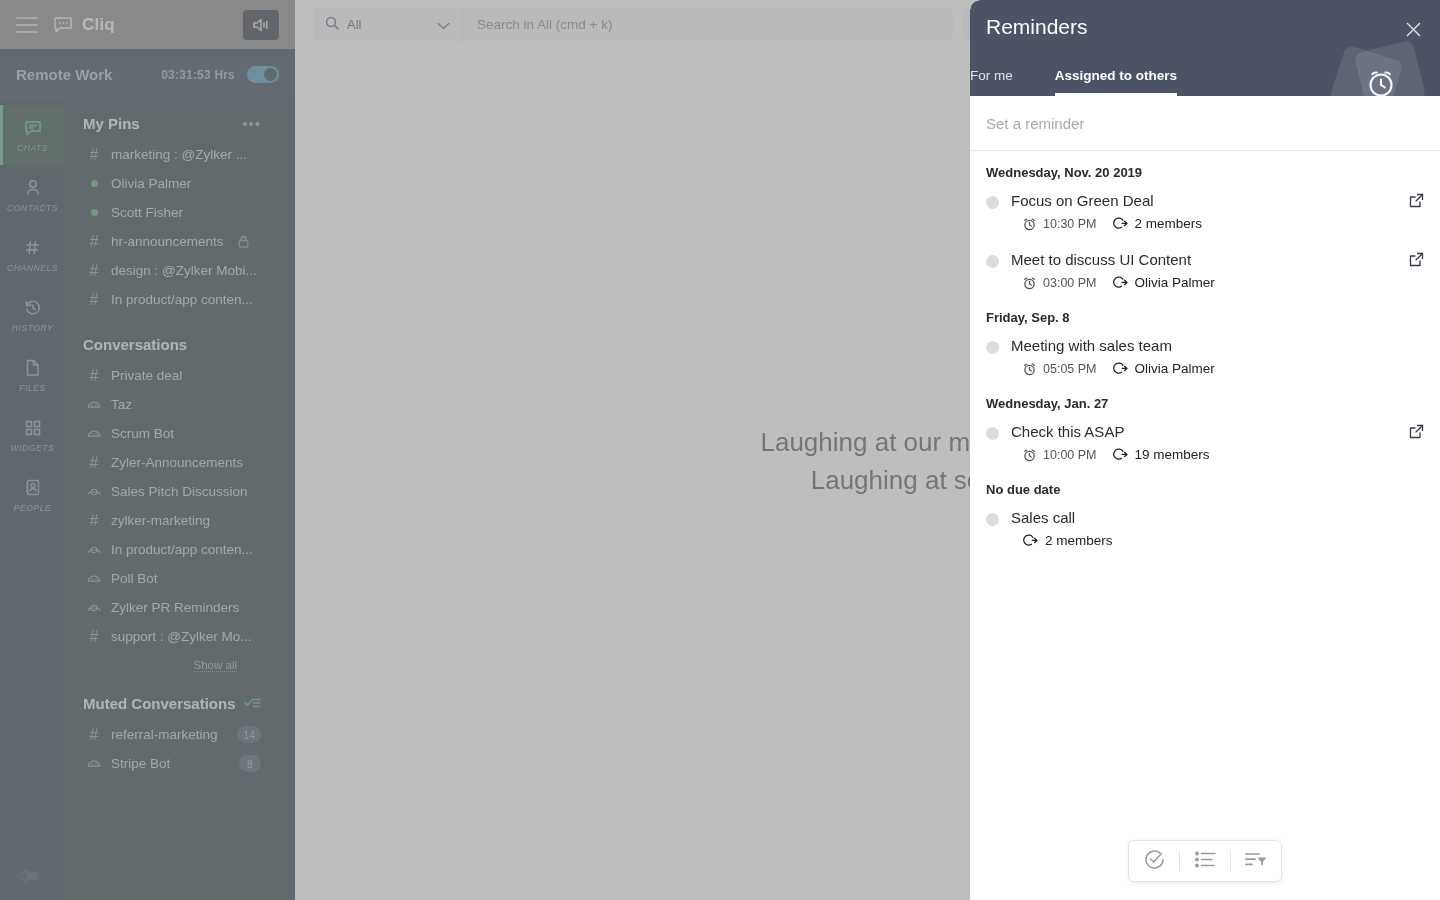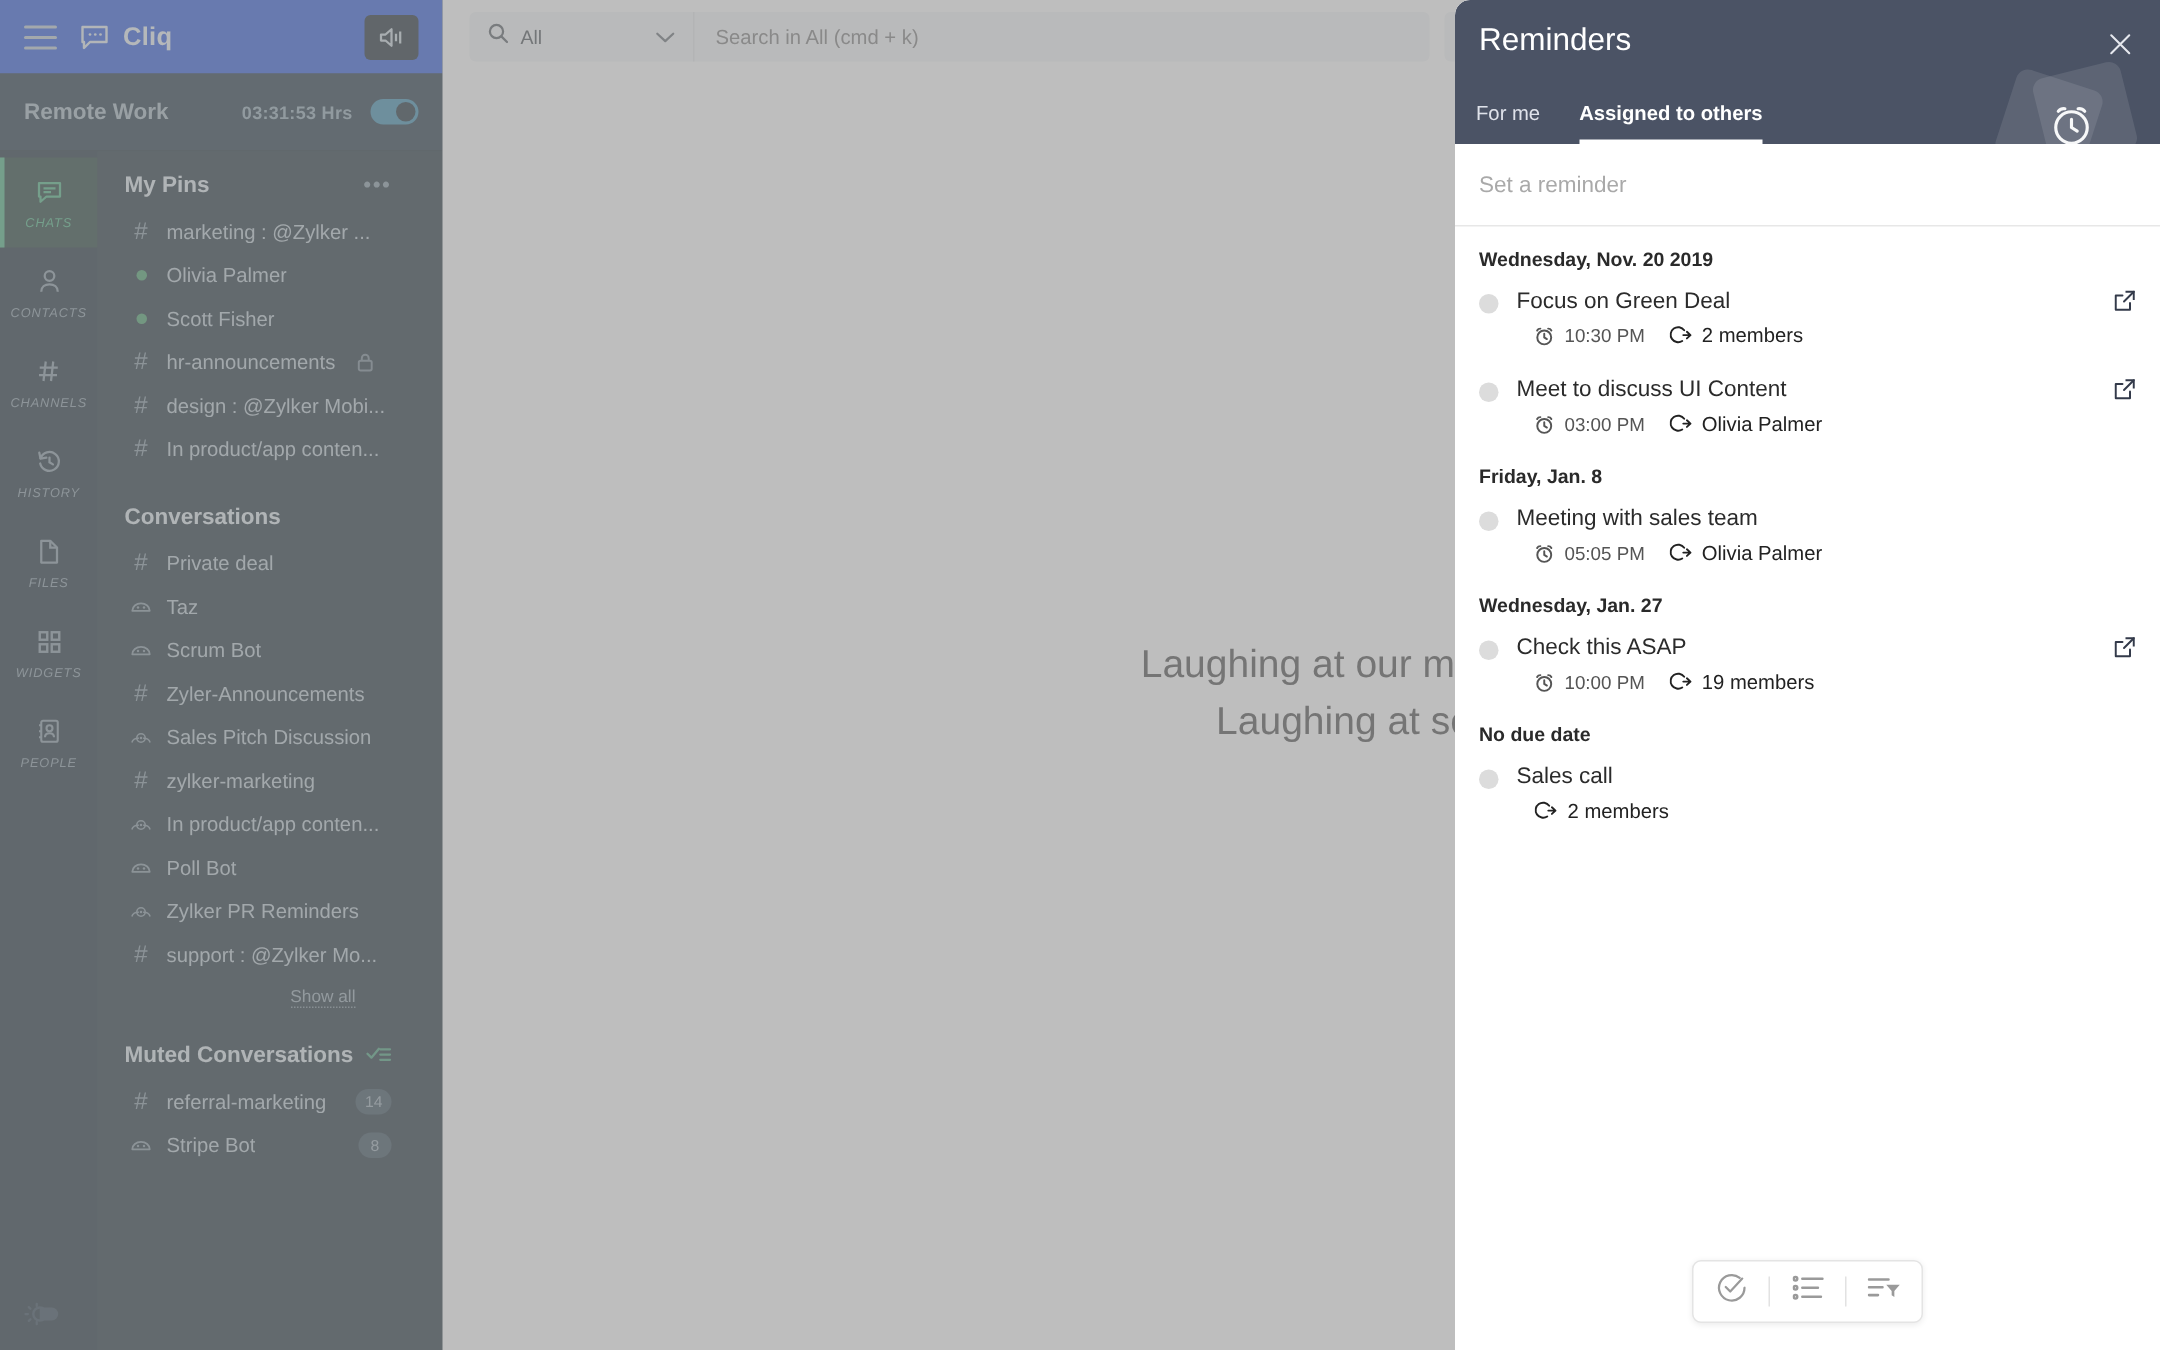--- a/index.html
+++ b/index.html
@@ -9,21 +9,21 @@
     overflow: hidden; background: #0f1f2b;
   }
   .app { position: relative; width: 1440px; height: 900px; }
 
   
   .app-base { position: absolute; inset: 0; display: flex; }
 
   
   .left-col { width: 295px; height: 900px; background: #10222f; position: relative; flex: 0 0 295px; }
 
-  .brandbar { height: 49px; background: #1d4ed8; display: flex; align-items: center; padding: 0 16px; gap: 14px; }
+  .brandbar { height: 49px; background: #737373; display: flex; align-items: center; padding: 0 16px; gap: 14px; }
   .hamburger { width: 22px; height: 16px; display: flex; flex-direction: column; justify-content: space-between; cursor: pointer; }
   .hamburger i { display: block; height: 2px; background: #b9c6cf; border-radius: 2px; }
   .brand { display: flex; align-items: center; gap: 8px; }
   .brand-logo { width: 22px; height: 18px; position: relative; }
   .brand-logo svg { display: block; }
   .brand-name { color: #e7eef3; font-size: 17px; font-weight: bold; letter-spacing: .2px; }
   .mutebtn { margin-left: auto; width: 36px; height: 30px; background: #0b1a24; border-radius: 4px;
              display: flex; align-items: center; justify-content: center; cursor: pointer; }
 
   .statusbar { height: 52px; background: #102736; display: flex; align-items: center; padding: 0 16px;
@@ -97,21 +97,21 @@
   .panel-head { background: #4b5365; height: 96px; position: relative; overflow: hidden; flex: 0 0 96px;
                 border-top-left-radius: 10px; }
   .panel-title { color: #fff; font-size: 21px; position: absolute; left: 16px; top: 15px; }
   .panel-close { position: absolute; right: 14px; top: 16px; width: 26px; height: 26px; cursor: pointer;
                  display: flex; align-items: center; justify-content: center; color: #e6e8ee; font-size: 20px; }
   .deco { position: absolute; right: 14px; top: 44px; width: 92px; height: 74px; }
   .deco-sq { position: absolute; width: 60px; height: 60px; background: rgba(255,255,255,.10); border-radius: 8px; }
   .deco-sq.a { left: 2px; top: 8px; transform: rotate(18deg); }
   .deco-sq.b { left: 26px; top: 2px; transform: rotate(-14deg); }
   .deco-clock { position: absolute; left: 30px; top: 22px; color: rgba(255,255,255,.95); }
-  .tabs { position: absolute; left: 14px; bottom: 0; display: flex; gap: 26px; }
+  .tabs { position: absolute; left: 0; bottom: 0; display: flex; gap: 42px; }
   .tab { color: #dfe2ea; font-size: 13.5px; padding-bottom: 10px; cursor: pointer; }
   .tab.active { color: #fff; font-weight: bold; border-bottom: 3px solid #fff; }
 
   .reminder-input { height: 55px; display: flex; align-items: center; padding: 0 16px; border-bottom: 1px solid #e7e7e7; flex: 0 0 55px; }
   .reminder-input input { border: 0; outline: none; width: 100%; font-size: 15px; color: #333;
                           font-family: "Liberation Sans", sans-serif; }
   .reminder-input input::placeholder { color: #a9a9a9; }
 
   .panel-body { flex: 1; overflow-y: auto; padding: 14px 16px 0 16px; }
   .grp-date { font-size: 13px; font-weight: bold; color: #2a2a2a; margin: 10px 0 12px; }
@@ -554,21 +554,21 @@
               <svg width="15" height="13" viewBox="0 0 15 13" fill="none" stroke="currentColor" stroke-width="1.3">
                 <path d="M8.5 10.3A5 5 0 1 1 9.8 3.2" stroke-linecap="round"></path>
                 <path d="M9.2 6.4h4.6M11.6 4.2l2.4 2.2-2.4 2.2" stroke-linecap="round" stroke-linejoin="round"></path>
               </svg>
             </span>
             <span>Olivia Palmer</span>
           </span>
         </div>
       </div>
 
-      <div class="grp-date">Friday, Jan. 8</div>
+      <div class="grp-date">Friday, Sep. 8</div>
       <div class="rem">
         <div class="rem-top">
           <span class="rem-circle"></span>
           <span class="rem-title">Meeting with sales team</span>
         </div>
         <div class="rem-meta">
           <span class="rem-time">
             <span class="alarm">
               <svg width="13" height="14" viewBox="0 0 14 15" fill="none" stroke="currentColor" stroke-width="1.4">
                 <circle cx="7" cy="8.5" r="5"></circle>

